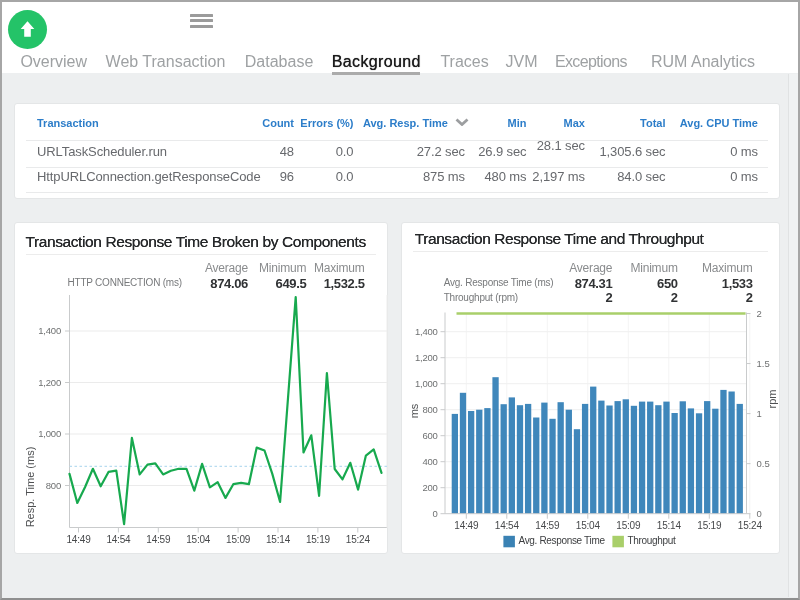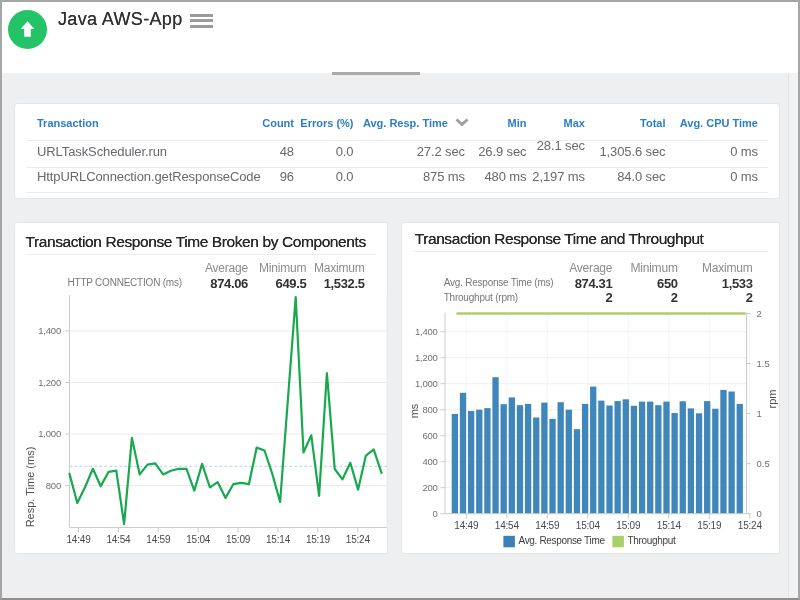--- a/index.html
+++ b/index.html
@@ -31,26 +31,35 @@
 .slab { position:absolute; font-size:12px; color:#8a8c8e; letter-spacing:-0.2px; text-align:right; white-space:nowrap; }
 .sval { position:absolute; font-size:13px; font-weight:700; color:#303234; letter-spacing:-0.35px; text-align:right; white-space:nowrap; }
 .snam { position:absolute; font-size:10px; color:#77797b; letter-spacing:-0.22px; white-space:nowrap; }
 </style></head><body>
 <div id="page">
   <div id="hdr"></div>
   <svg id="circ" class="abs" width="43" height="43">
       <circle cx="21.5" cy="21.5" r="19.5" fill="#24c368"></circle>
       <path d="M21.5 13.2 L28.3 20.9 L24.8 20.9 L24.8 28.8 L18.2 28.8 L18.2 20.9 L14.7 20.9 Z" fill="#fff"></path>
     </svg>
-  <div id="title" class="abs">Java AWS-App</div>
   <div id="burger" class="abs">
       <div></div>
       <div></div>
       <div></div>
     </div>
+  <div id="tabs" class="abs">
+    <span style="left:20.4px">Overview</span>
+    <span style="left:105.6px">Web Transaction</span>
+    <span style="left:244.8px">Database</span>
+    <span class="act" style="left:331.8px">Background</span>
+    <span style="left:440.4px">Traces</span>
+    <span style="left:505.5px">JVM</span>
+    <span style="left:555px;letter-spacing:-0.65px">Exceptions</span>
+    <span style="left:651px">RUM Analytics</span>
+  </div>
   <div id="underline" class="abs"></div>
   <div id="scrolldiv" class="abs"></div>
   <div id="scrolltrack" class="abs"></div>
 
   <div id="tpanel" class="panel">
     <div class="hcell" style="left:22px">Transaction</div>
     <div class="hcell" style="right:485px">Count</div>
     <div class="hcell" style="right:425.5px">Errors (%)</div>
     <div class="hcell" style="right:312px">Avg. Resp. Time&nbsp;&nbsp;<svg width="14" height="8" style="margin-bottom:1px;margin-left:1px;margin-right:-2px">
           <path d="M1.5 1.5 L7 6.5 L12.5 1.5" fill="none" stroke="#9c9ea0" stroke-width="2.8" stroke-linecap="butt"></path>

